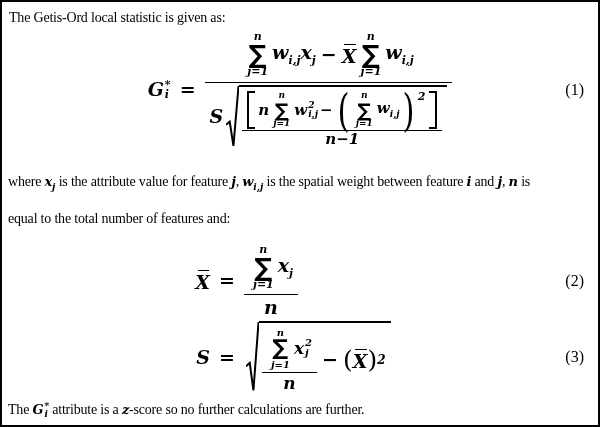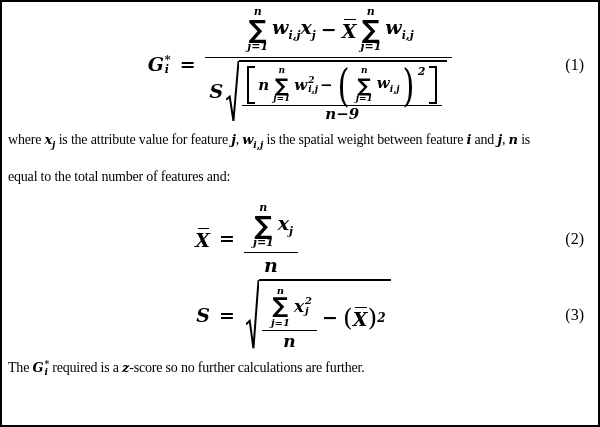--- a/index.html
+++ b/index.html
@@ -4,21 +4,21 @@
 <style>
   html,body { margin:0; padding:0; background:#888; }
   .page {
     position:relative; width:600px; height:427px; box-sizing:border-box;
     background:#fff; border:2px solid #000; overflow:hidden;
     font-family:"Liberation Serif", serif; color:#000;
   }
   
   .text { font-size:14px; line-height:18px; margin:0; letter-spacing:-0.2px; }
   .intro { padding:7px 0 0 7px; }
-  .wherep { padding:0 6px; line-height:31px; white-space:nowrap; }
+  .wherep { padding:0 6px; margin-top:17px; line-height:31px; white-space:nowrap; }
   .outro { padding:0 0 0 6px; margin-top:8px; }
   .imath { font-family:"DejaVu Serif", serif; font-style:italic; font-weight:bold; font-size:13px; }
   .imath sub { font-size:9px; letter-spacing:0; }
   
   .eqrow { position:relative; display:flex; align-items:center; }
   .eqrow.centered { justify-content:center; }
   .eqrow.aligned { justify-content:flex-start; padding-left:182px; }
   .eqnum { position:absolute; right:14px; top:50%; transform:translateY(-50%);
            font-size:16px; font-family:"Liberation Serif", serif; }
   
@@ -73,20 +73,21 @@
   .m17 { font-size:17px; }
   .eq1row { margin-top:3px; }
   .eq2row { margin-top:9px; }
   .eq3row { margin-top:3px; }
 </style>
 </head>
 <body>
 
 <div class="page">
 
+  <p class="text intro">The Getis-Ord local statistic is given as:</p>
 
   <div class="eqrow centered eq1row">
     <div class="math m19">
 
       <span class="mv">G</span>
       <span class="stack">
         <span class="up">*</span>
         <span>i</span>
       </span>
       <span class="rel">=</span>
@@ -139,21 +140,21 @@
                     <span class="sigma">∑</span>
                     <span class="lim">j=1</span>
                   </span>
                   <span class="mv"><span>w</span><sub class="ss" style="font-size:9px;">i,j</sub></span>
                   <span class="bigp">)</span>
                   <span class="suphigh">2</span>
                   <span class="rbrack"></span>
                 </div>
                 <div class="fbar"></div>
                 <div class="fden">
-                  <span class="mv">n−9</span>
+                  <span class="mv">n−1</span>
                 </div>
               </div>
             </span>
           </span>
         </div>
       </div>
     </div>
     <span class="eqnum">(1)</span>
   </div>
 
@@ -221,15 +222,15 @@
           <span class="sup2">2</span>
         </span>
       </span>
     </div>
     <span class="eqnum">(3)</span>
   </div>
 
   <p class="text outro"><span>The </span><span class="imath"><span>G</span><span class="stack" style="font-size:9px; line-height:1;">
           <span class="up" style="height:8px;">*</span>
           <span>i</span>
-        </span></span><span> required is a </span><span class="imath">z</span><span>-score so no further calculations are further.</span></p>
+        </span></span><span> attribute is a </span><span class="imath">z</span><span>-score so no further calculations are further.</span></p>
 
 </div>
 
 </body></html>

